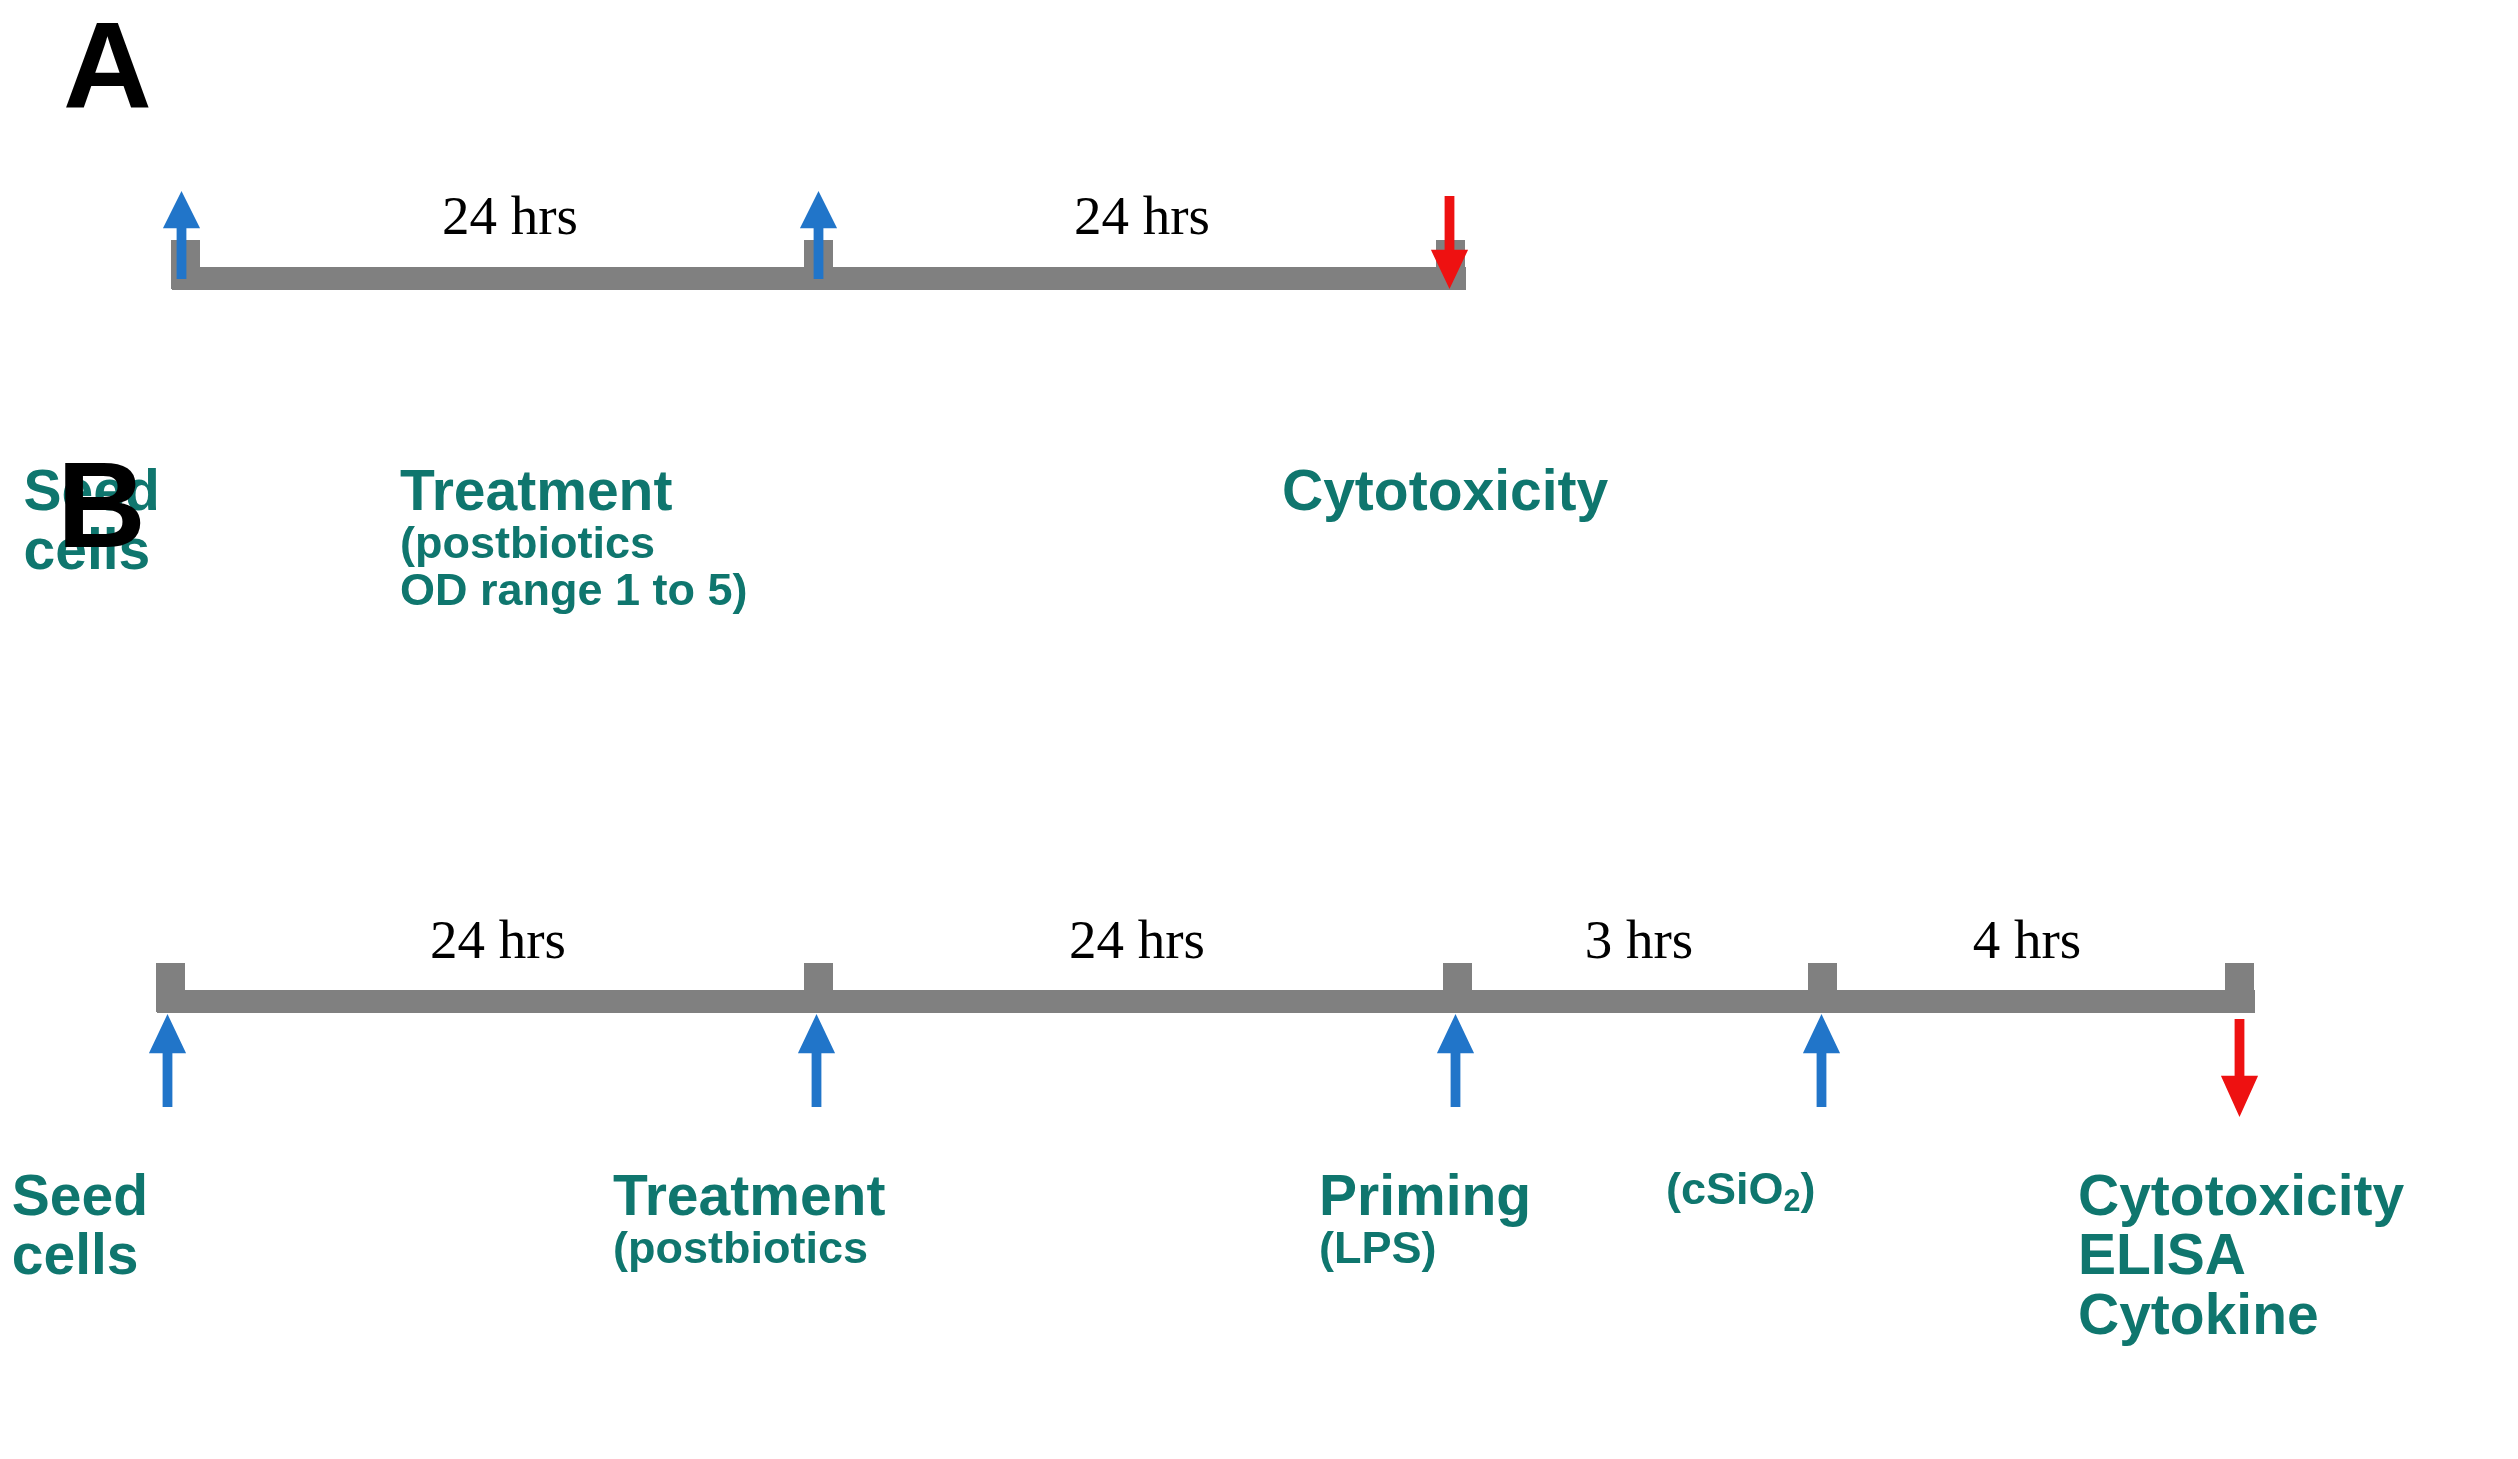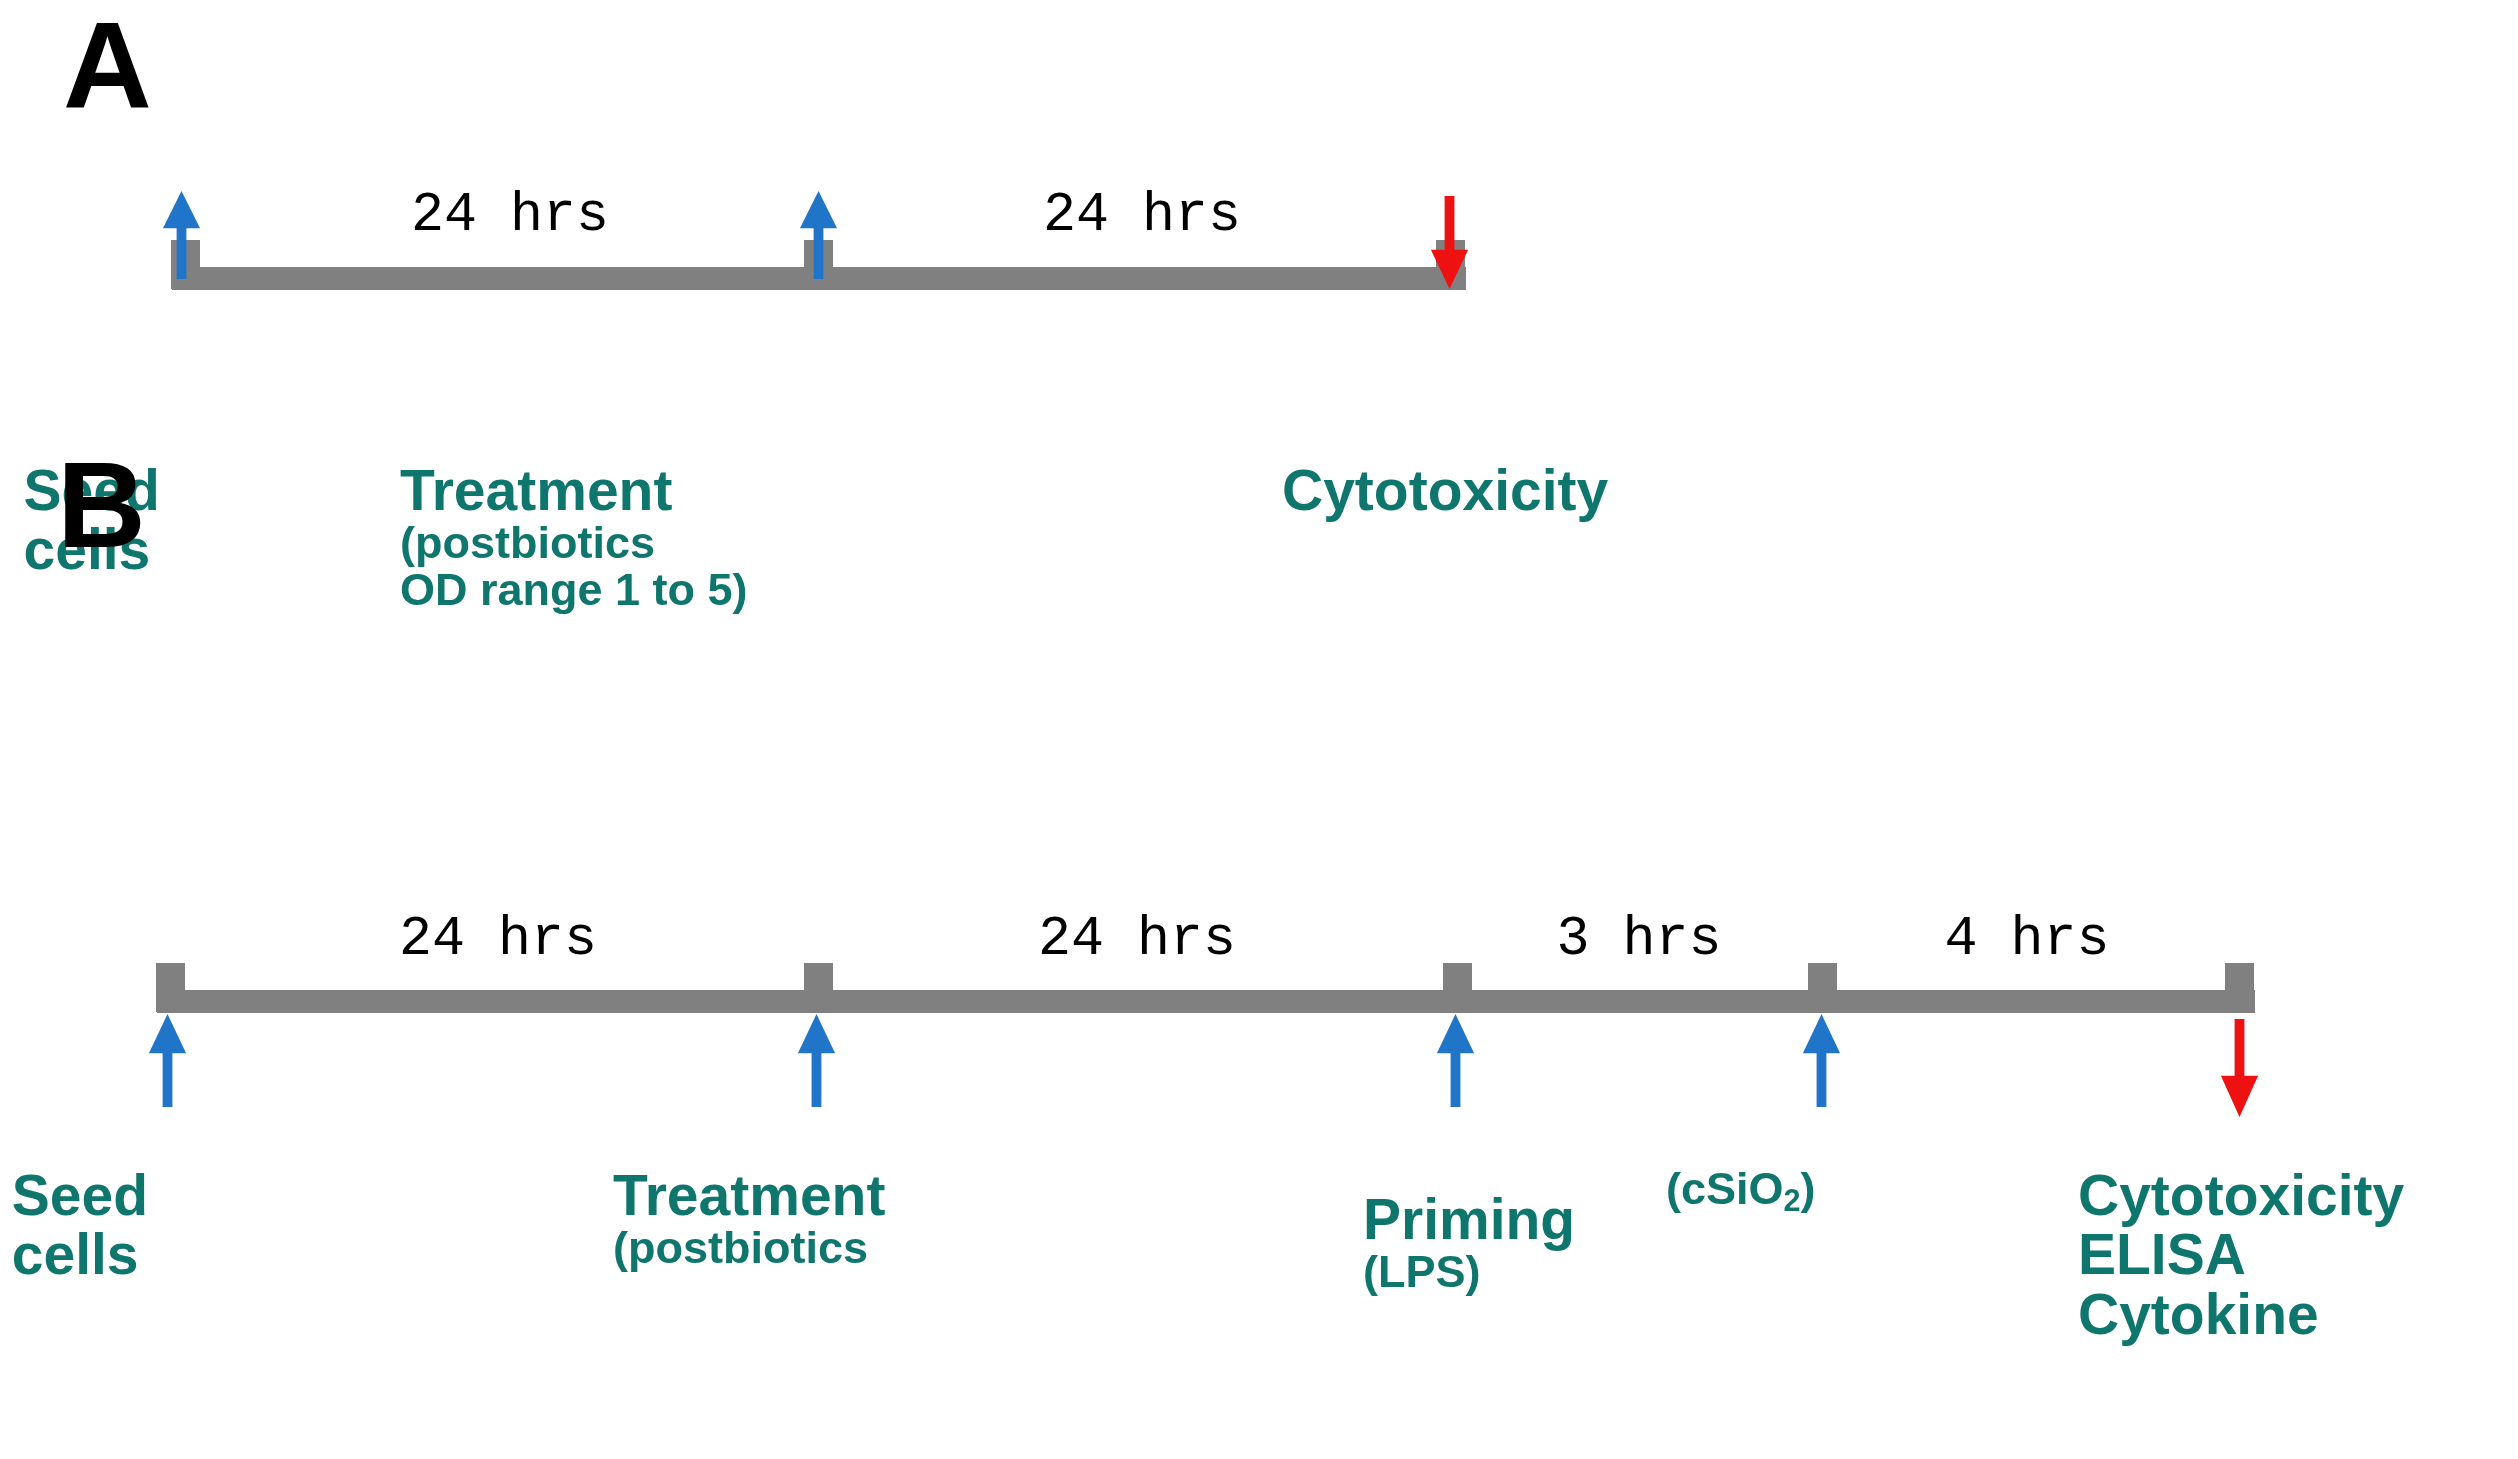--- a/index.html
+++ b/index.html
@@ -38,21 +38,21 @@
   .tick {
     position: absolute;
     background: #808080;
     width: 29px;
     height: 49px;
   }
 
   
   .duration-label {
     position: absolute;
-    font-family: Liberation Mono, monospace;
+    font-family: Liberation Serif, serif;
     font-weight: normal;
     font-size: 55px;
     color: #000000;
     text-align: center;
     white-space: nowrap;
     transform: translateX(-50%);
   }
 
   
   .arrow {
@@ -189,21 +189,21 @@
     <div class="event-label" style="left:11.8px; top:1166px;">
       <span class="event-title">Seed</span>
       <span class="event-title">cells</span>
     </div>
 
     <div class="event-label" style="left:613px; top:1166px;">
       <span class="event-title">Treatment</span>
       <span class="event-sub">(postbiotics</span>
     </div>
 
-    <div class="event-label" style="left:1319px; top:1190px;margin-left:44px;">
+    <div class="event-label" style="left:1319px; top:1166px;">
       <span class="event-title">Priming</span>
       <span class="event-sub">(LPS)</span>
     </div>
 
     <div class="event-label" style="left:1666px; top:1166px;">
       <span class="event-sub">(cSiO<sub>2</sub>)</span>
     </div>
 
     <div class="event-label" style="left:2078px; top:1166px;">
       <span class="event-title">Cytotoxicity</span>

